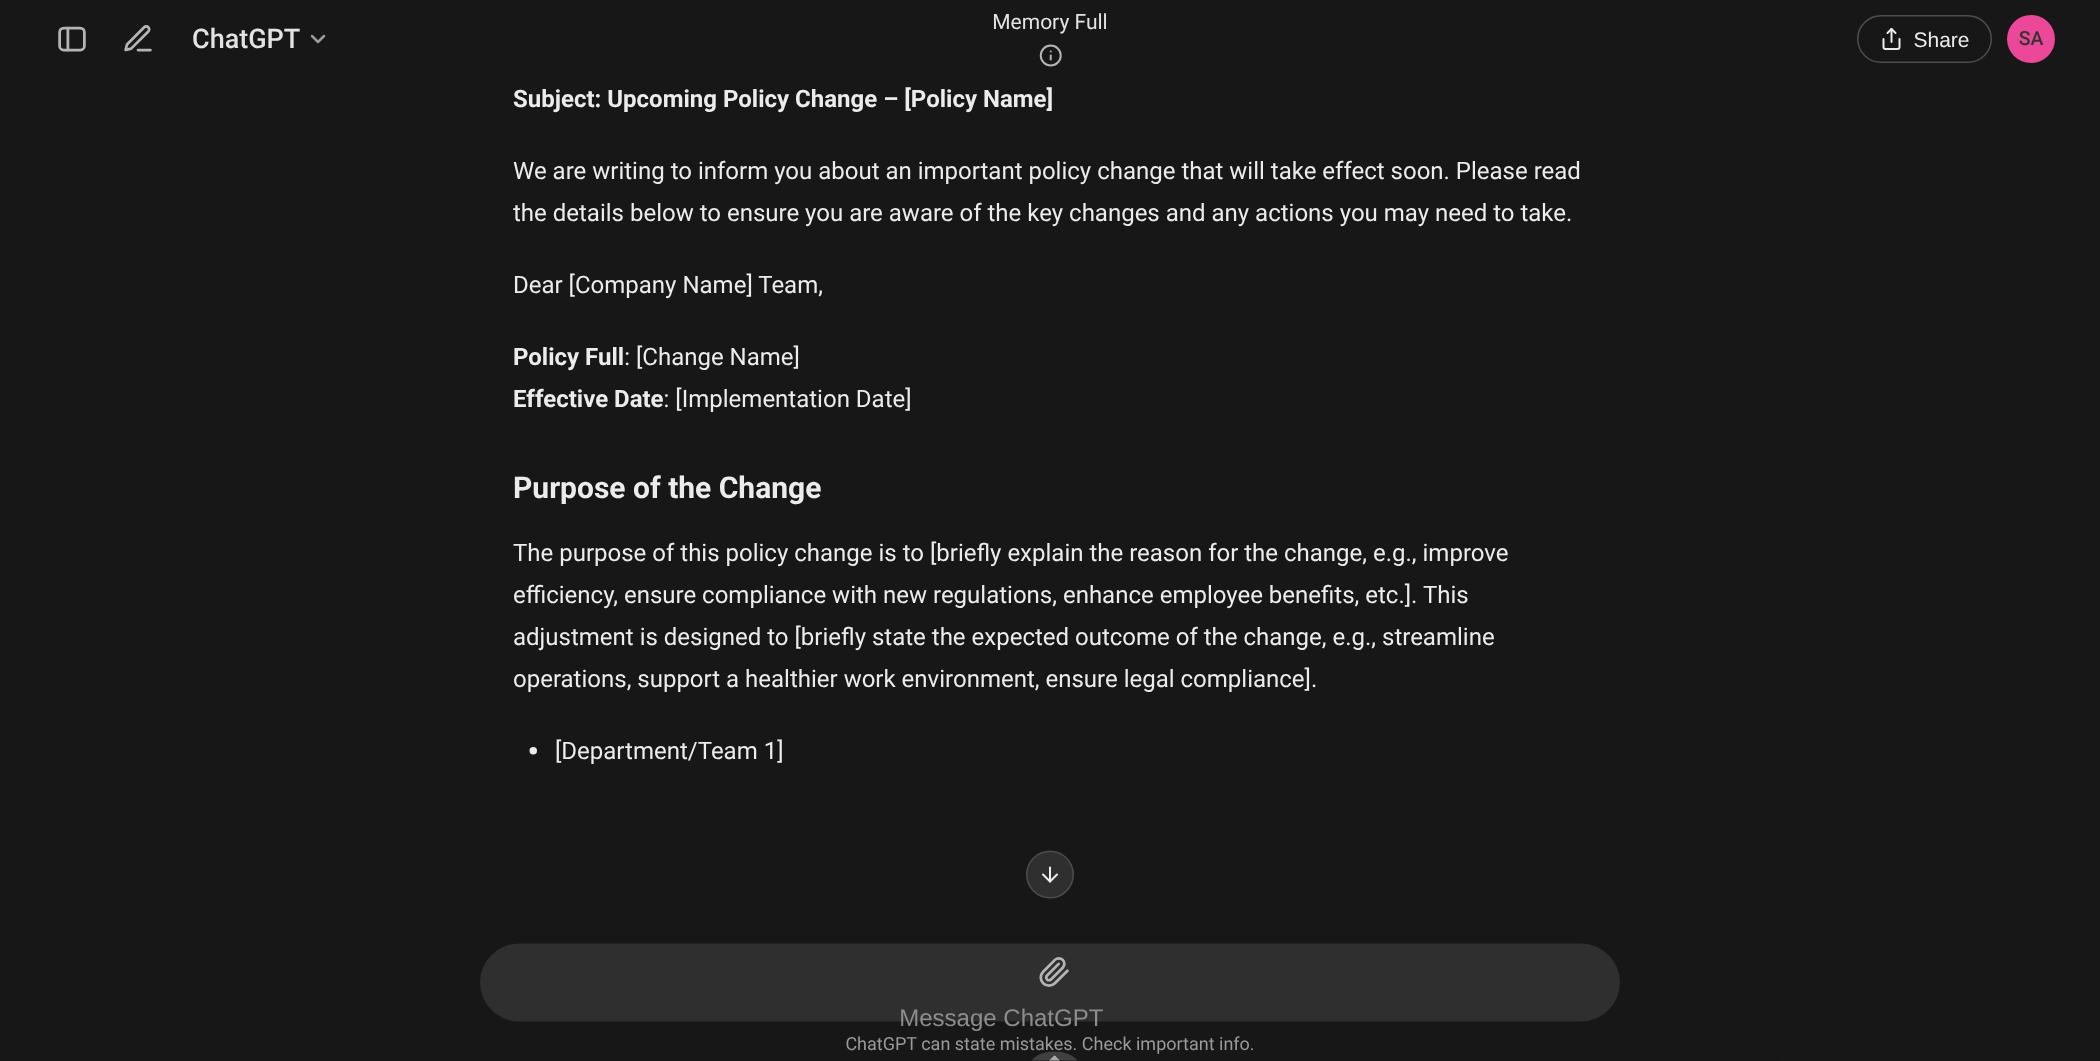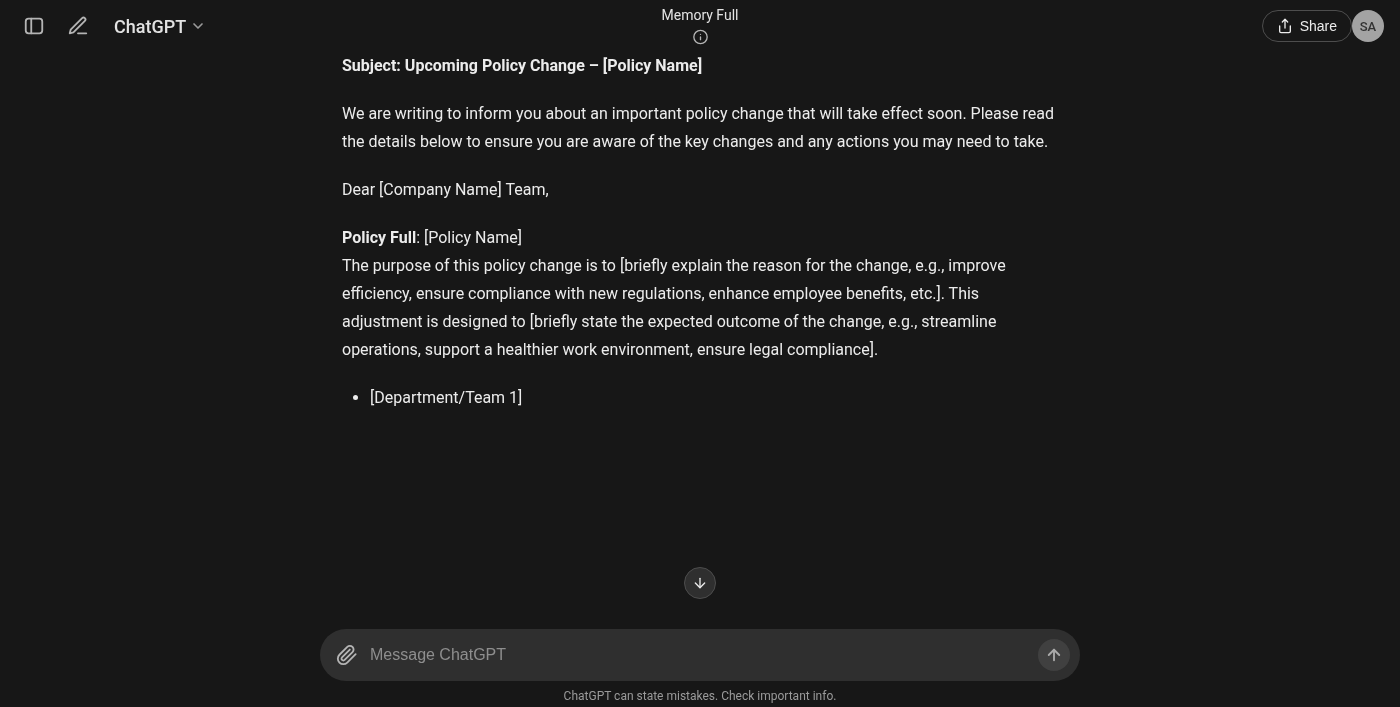--- a/index.html
+++ b/index.html
@@ -13,21 +13,21 @@
       font-family: -apple-system, BlinkMacSystemFont, "Segoe UI", Roboto, Helvetica, Arial, sans-serif;
       width: 1400px;
       height: 707px;
       overflow: hidden;
       position: relative;
     }
     .header {
       display: flex;
       align-items: center;
       justify-content: space-between;
-      padding: 8px 16px;
+      padding: 8px 30px;
       height: 52px;
     }
     .header-left {
       display: flex;
       align-items: center;
       gap: 8px;
     }
     .icon-btn {
       width: 36px;
       height: 36px;
@@ -56,39 +56,40 @@
       font-size: 14px;
       color: #e3e3e3;
       position: absolute;
       left: 50%;
       transform: translateX(-50%);
       flex-direction: column;
     }
     .header-right {
       display: flex;
       align-items: flex-end;
+      gap: 10px;
     }
     .share-btn {
       display: flex;
       align-items: center;
       gap: 7px;
       padding: 7px 14px;
       border: 1px solid #4d4d4d;
       border-radius: 20px;
       font-size: 14px;
       font-weight: 500;
       cursor: pointer;
       color: #ececec;
       background: transparent;
     }
     .avatar {
       width: 32px;
       height: 32px;
       border-radius: 50%;
-      background: #a3a3a3;
+      background: #ec4899;
       display: flex;
       align-items: center;
       justify-content: center;
       font-size: 13px;
       font-weight: 500;
       color: #333;
       cursor: pointer;
     }
     .main-content {
       height: calc(100% - 52px);
@@ -156,20 +157,21 @@
     .input-box {
       width: 760px;
       max-width: 90%;
       background: #2f2f2f;
       border-radius: 28px;
       display: flex;
       align-items: center;
       padding: 8px 10px 8px 16px;
       gap: 12px;
       height: 52px;
+      flex-direction: column;
     }
     .input-box input {
       flex: 1;
       background: transparent;
       border: none;
       outline: none;
       color: #ececec;
       font-size: 16px;
     }
     .input-box input::placeholder {
@@ -250,23 +252,27 @@
 <div class="main-content">
   <div class="conversation">
     <div class="msg-block">
       <p>
         <span class="bold"><span>Subject: </span><span>Upcoming Policy Change – [Policy Name]</span></span>
       </p>
       <p>We are writing to inform you about an important policy change that will take effect soon. Please read the details below to ensure you are aware of the key changes and any actions you may need to take.</p>
       <p>Dear [Company Name] Team,</p>
 
       <p class="tight">
-        <span class="bold">Policy Full</span><span>: [Policy Name]</span>
+        <span class="bold">Policy Full</span><span>: [Change Name]</span>
       </p>
-
+      <p>
+        <span class="bold">Effective Date</span><span>: [Implementation Date]</span>
+      </p>
+
+      <h3>Purpose of the Change</h3>
       <p>The purpose of this policy change is to [briefly explain the reason for the change, e.g., improve efficiency, ensure compliance with new regulations, enhance employee benefits, etc.]. This adjustment is designed to [briefly state the expected outcome of the change, e.g., streamline operations, support a healthier work environment, ensure legal compliance].</p>
 
       <ul>
         <li>[Department/Team 1]</li>
       </ul>
     </div>
   </div>
 </div>
 
 <div class="scroll-down-btn">

